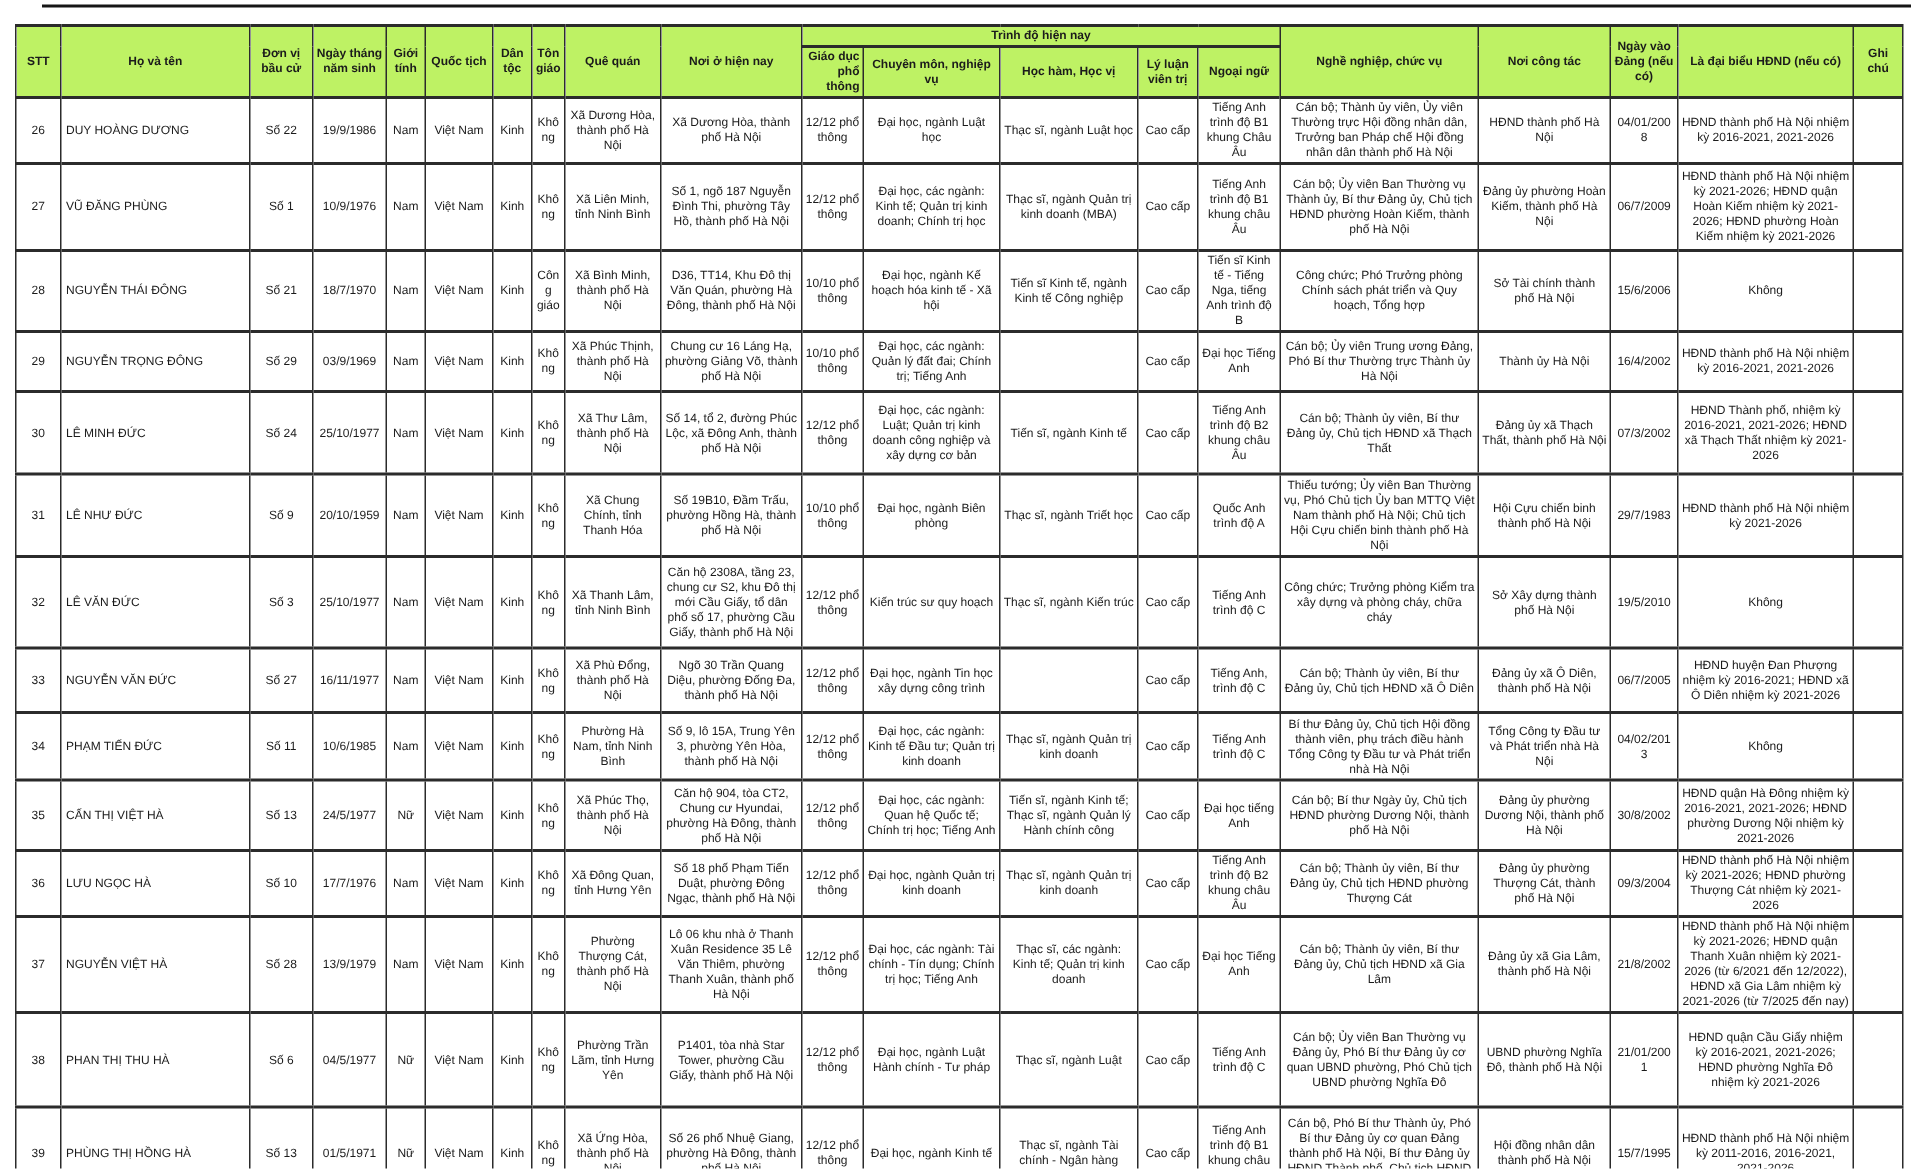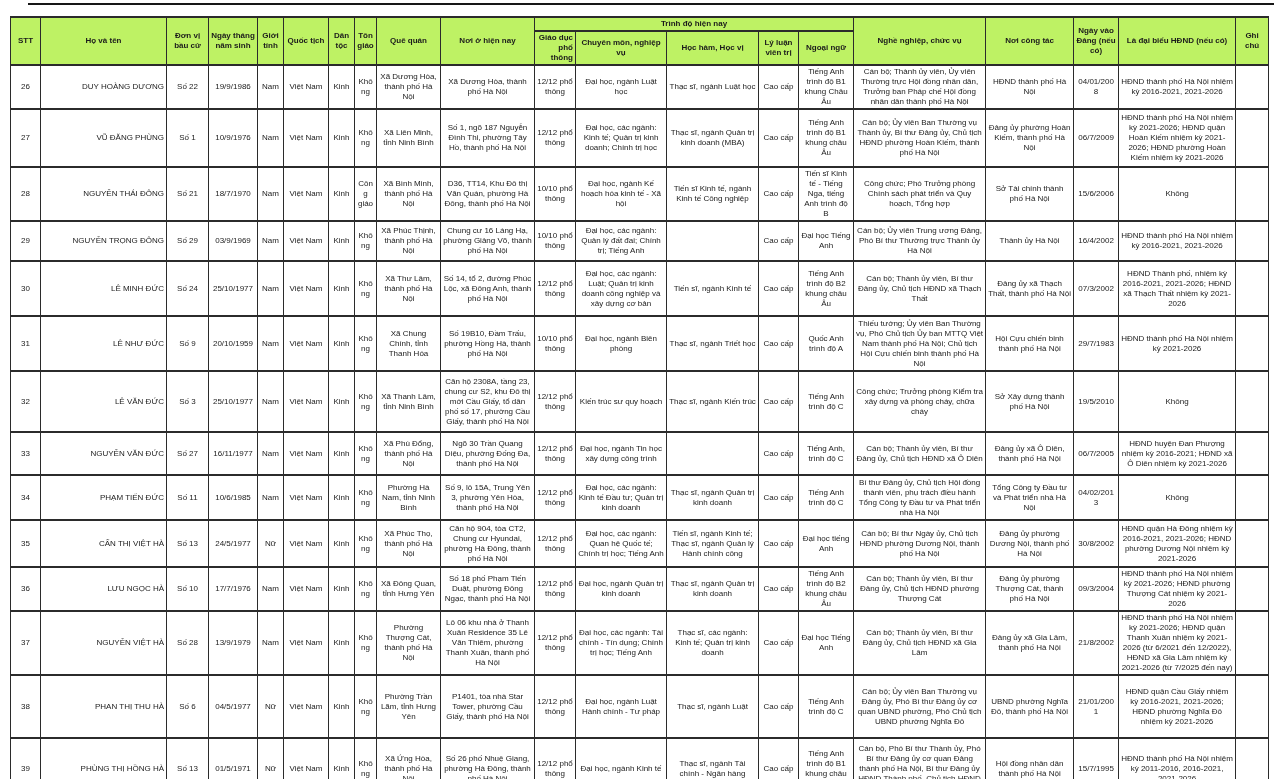--- a/index.html
+++ b/index.html
@@ -26,21 +26,21 @@
     font-size: 8px;
     line-height: 1.25;
     padding: 1px 2px;
     word-wrap: break-word;
     overflow: hidden;
   }
   thead th { font-weight: bold; font-size: 8px; background: #bef264; }
   thead tr.group-row { height: 14px; }
   thead tr.label-row { height: 23px; }
   th.left-label { text-align: right; }
-  tbody td.cell-name { text-align: right; padding-left: 14px; }
+  tbody td.cell-name { text-align: left; padding-left: 3px; }
   tbody td { background: #fff; }
 </style>
 </head>
 <body>
 
 <div class="page">
   <div class="top-rule"></div>
 
   <table class="roster">
     <colgroup>

